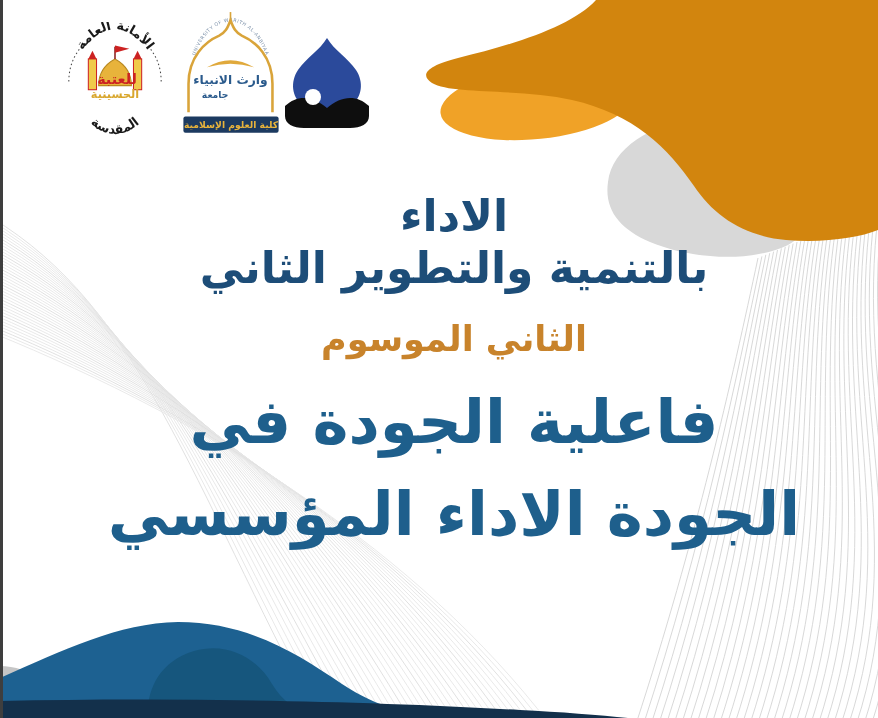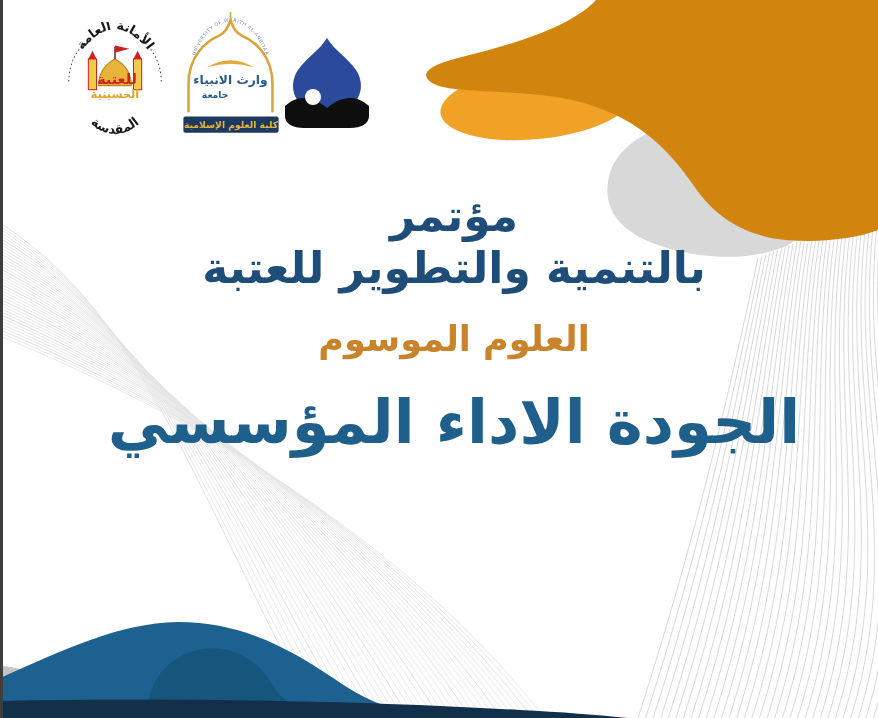--- a/index.html
+++ b/index.html
@@ -175,20 +175,21 @@
     <text x="53.5" y="115.5" font-size="9" font-weight="bold" fill="#e8b33b" text-anchor="middle">كلية العلوم الإسلامية</text>
   </svg>
 
   <svg id="logo-college" class="logos" viewBox="0 0 94 96">
     <path d="M 47 2 C 40 14 26 22 18 34 C 10 46 12 61 22 69 C 32 77 62 77 72 69 C 82 61 84 46 76 34 C 68 22 54 14 47 2 Z" fill="#2b4a9b"></path>
     <path d="M 5 70 C 18 58 33 60 47 72 C 61 60 76 58 89 70 L 89 80 C 89 88 81 92 70 92 L 24 92 C 13 92 5 88 5 80 Z" fill="#0e0e0e"></path>
     <circle cx="33" cy="61" r="8" fill="#ffffff"></circle>
   </svg>
 
   <div id="text-block">
-    <p class="line-sm">مؤتمر</p>
-    <p class="line-sm">بالتنمية والتطوير للعتبة</p>
-    <p class="line-edition">العلوم الموسوم</p>
+    <p class="line-sm">الاداء</p>
+    <p class="line-sm">بالتنمية والتطوير الثاني</p>
+    <p class="line-edition">الثاني الموسوم</p>
     <div id="main-title">
+      <p class="line-main">فاعلية الجودة في</p>
       <p class="line-main">الجودة الاداء المؤسسي</p>
     </div>
   </div>
 </div>
 
 </body></html>

